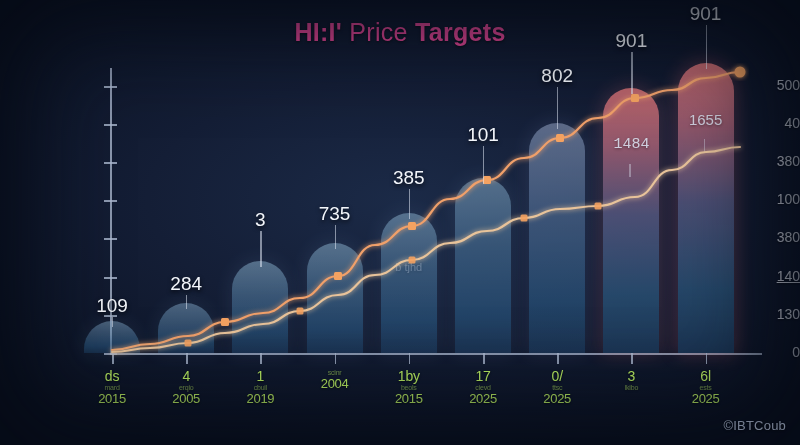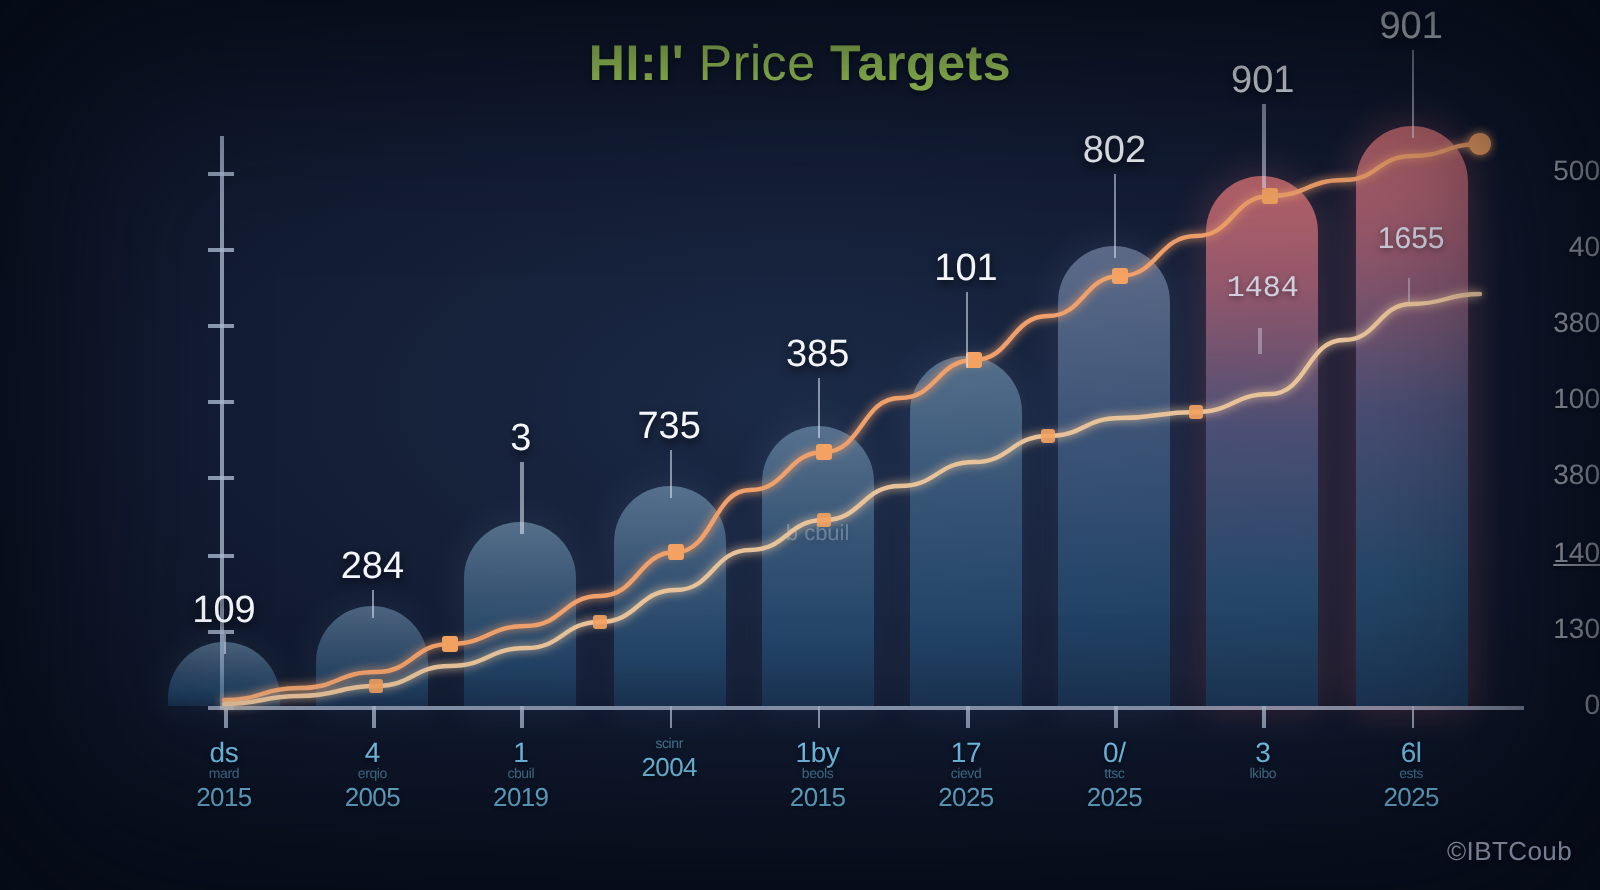--- a/index.html
+++ b/index.html
@@ -20,21 +20,21 @@
   .bg-edge{
     position:absolute;inset:0;
     box-shadow:inset 0 0 90px 30px rgba(5,9,20,.85);
     pointer-events:none;
   }
 
   
   .chart-title{
     position:absolute;left:0;right:0;top:18px;
     text-align:center;
-    color:#bef264;
+    color:#ec4899;
     font-size:25px;
     font-weight:bold;
     letter-spacing:.3px;
     text-shadow:0 1px 3px rgba(0,0,0,.6);
     white-space:nowrap;
   }
   .chart-title .t-soft{font-weight:normal;}
 
   
   .axis-line{position:absolute;background:#aebbd2;opacity:.78;}
@@ -45,21 +45,21 @@
   .y-label{
     position:absolute;right:0;width:56px;text-align:right;
     color:#e4e9f3;font-size:14px;
     transform:translateY(-9px);
     text-shadow:0 1px 2px rgba(0,0,0,.7);
   }
 
   .x-tick{position:absolute;top:353px;width:1.5px;height:11px;background:#aebbd2;opacity:.8;}
   .x-label{
     position:absolute;top:369px;width:110px;margin-left:-55px;
-    text-align:center;color:#7dd3fc;line-height:1.05;
+    text-align:center;color:#bef264;line-height:1.05;
     text-shadow:0 1px 2px rgba(0,0,0,.65);
   }
   .x-label .l1{display:block;font-size:14px;letter-spacing:-.2px;}
   .x-label .l2{display:block;font-size:7px;opacity:.55;letter-spacing:-.2px;height:7px;}
   .x-label .l3{display:block;font-size:13px;margin-top:1px;letter-spacing:-.3px;}
 
   
   .bar{
     position:absolute;
     border-radius:999px 999px 4px 4px;
@@ -144,21 +144,21 @@
   <div id="bars-layer">
       <div class="bar" style="left: 84px; top: 321px; width: 56px; height: 32px; --top: rgba(132,170,201,.55); --mid: rgba(96,140,178,.52); --glow: rgba(120,160,200,.10);"></div>
       <div class="bar" style="left: 158.2px; top: 303px; width: 56px; height: 50px; --top: rgba(132,170,201,.55); --mid: rgba(96,140,178,.52); --glow: rgba(120,160,200,.10);"></div>
       <div class="bar" style="left: 232.4px; top: 261px; width: 56px; height: 92px; --top: rgba(140,178,206,.58); --mid: rgba(92,138,176,.55); --glow: rgba(120,160,200,.12);"></div>
       <div class="bar" style="left: 306.6px; top: 243px; width: 56px; height: 110px; --top: rgba(140,178,206,.58); --mid: rgba(92,138,176,.55); --glow: rgba(120,160,200,.12);"></div>
       <div class="bar" style="left: 380.8px; top: 213px; width: 56px; height: 140px; --top: rgba(138,176,205,.58); --mid: rgba(88,134,173,.55); --glow: rgba(120,160,200,.12);"></div>
       <div class="bar" style="left: 455px; top: 178px; width: 56px; height: 175px; --top: rgba(136,174,203,.58); --mid: rgba(86,132,172,.55); --glow: rgba(120,160,200,.12);"></div>
       <div class="bar" style="left: 529.2px; top: 123px; width: 56px; height: 230px; --top: rgba(150,166,200,.60); --mid: rgba(96,128,170,.58); --glow: rgba(130,140,190,.14);"></div>
       <div class="bar redtop" style="left: 603.4px; top: 88px; width: 56px; height: 265px; --top: rgba(214,120,128,.80); --mid: rgba(150,110,140,.66); --glow: rgba(215,110,120,.22);"></div>
       <div class="bar redtop" style="left: 677.6px; top: 63px; width: 56px; height: 290px; --top: rgba(226,118,120,.86); --mid: rgba(168,110,136,.70); --glow: rgba(225,105,115,.26);"></div>
-      <div class="inner-label faint" style="left: 408.8px; top: 261px;">b cbuil</div>
+      <div class="inner-label faint" style="left: 408.8px; top: 261px;">b tjhd</div>
       <div class="inner-label" style="left: 631.4px; top: 136px; font-family: Liberation Mono, monospace;">1484</div>
       <div class="inner-tick" style="left: 629.4px; top: 164px; height: 13px;"></div>
       <div class="inner-label" style="left: 705.6px; top: 111px;">1655</div>
       <div class="inner-tick" style="left: 703.6px; top: 139px; height: 13px;"></div>
     </div>
   <div id="x-axis-labels">
       <div class="x-tick" style="left: 112px;"></div>
       <div class="x-label" style="left: 112px;">
         <span class="l1">ds</span>
         <span class="l2">mard</span>

